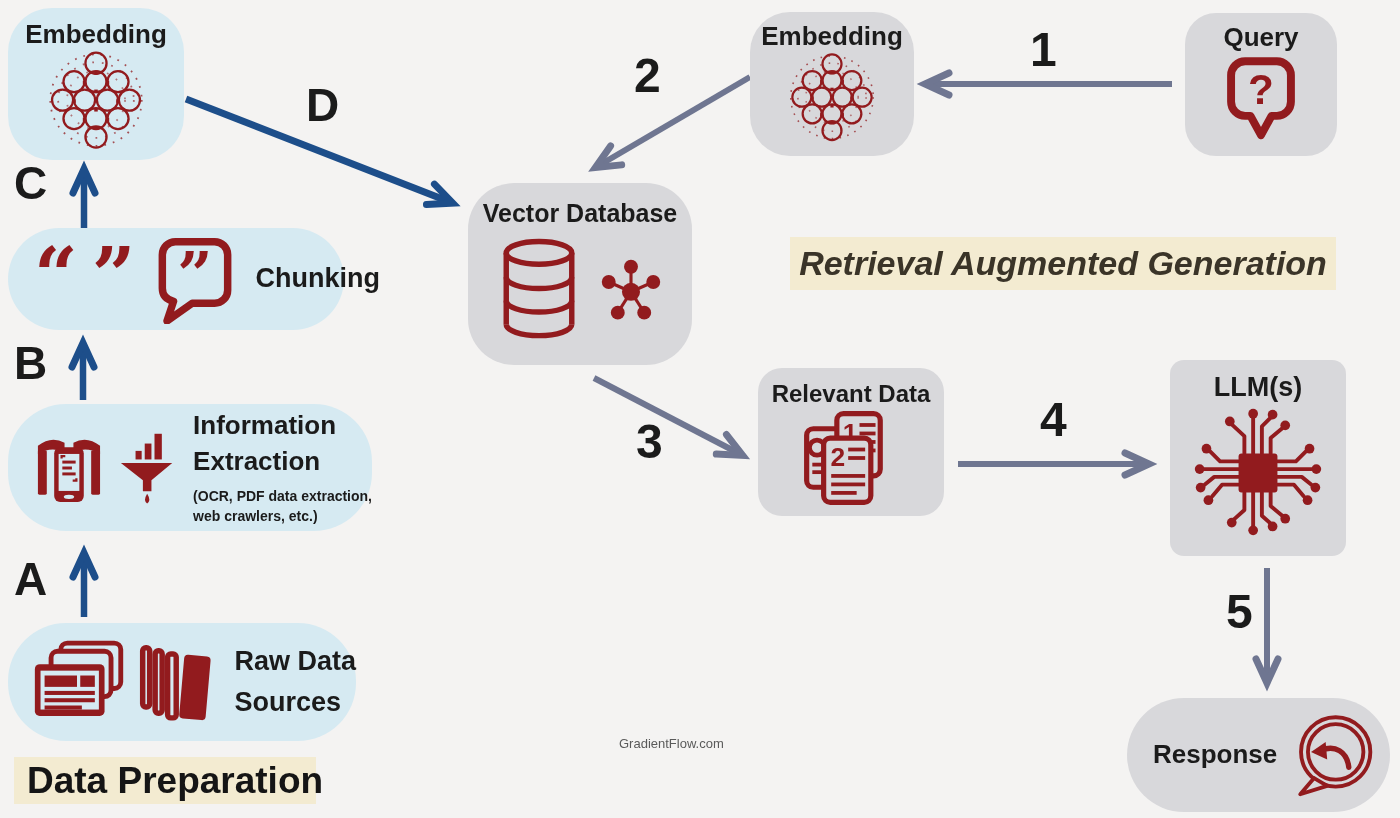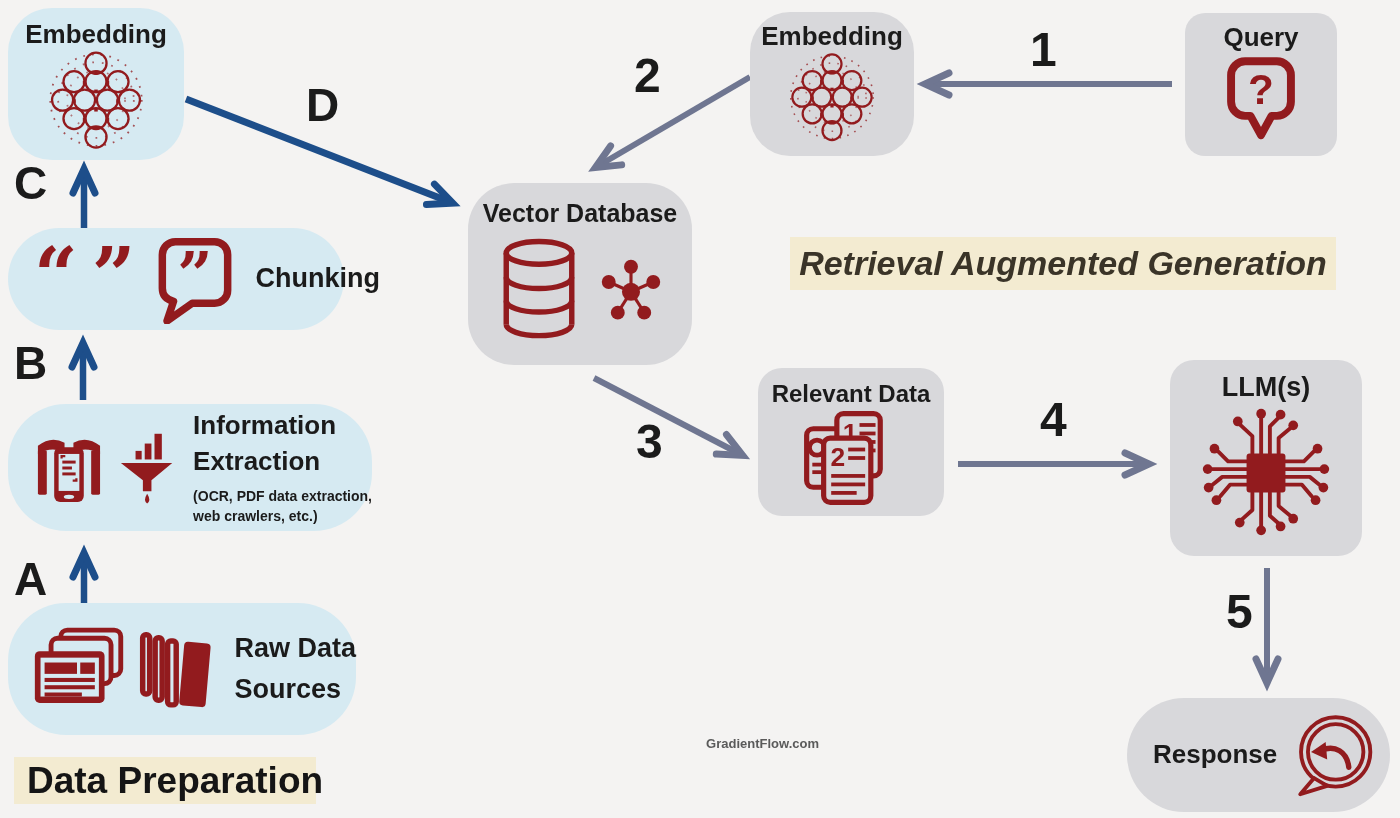--- a/index.html
+++ b/index.html
@@ -27,21 +27,21 @@
   .node-label{font-weight:700;color:var(--ink);font-size:26px;line-height:1.15;white-space:nowrap;}
   .row{display:flex;flex-direction:row;align-items:center;}
   .edge-label{position:absolute;font-weight:800;color:var(--ink);white-space:nowrap;}
   .letter{font-size:46px;}
   .number{font-size:48px;}
   .section-title{position:absolute;background:var(--beige);display:flex;align-items:center;}
   .quote{
     font-family:"DejaVu Serif",serif;font-weight:700;color:var(--red);
     font-size:76px;line-height:34px;height:40px;overflow:visible;
   }
-  .watermark{position:absolute;font-size:13px;color:#5a5a5a;text-align:right;font-weight:bold;}
+  .watermark{position:absolute;font-size:13px;color:#5a5a5a;text-align:left;}
   svg text{font-family:"Liberation Sans",sans-serif;}
 </style>
 </head>
 <body>
 
 <div class="canvas">
 
   <svg class="arrow-layer" viewBox="0 0 1400 818">
     <defs>
       <marker id="mNavy" markerUnits="userSpaceOnUse" markerWidth="40" markerHeight="40" refX="26" refY="17" orient="auto">
@@ -152,21 +152,21 @@
       </g>
     </svg>
     <div style="margin-left:16px;display:flex;flex-direction:column;">
       <div class="node-label" style="font-size:26px;">Information</div>
       <div class="node-label" style="font-size:26px;margin-top:6px;">Extraction</div>
       <div style="font-size:14px;font-weight:700;color:var(--ink);margin-top:12px;white-space:nowrap;">(OCR, PDF data extraction,</div>
       <div style="font-size:14px;font-weight:700;color:var(--ink);margin-top:4px;">web crawlers, etc.)</div>
     </div>
   </div>
 
-  <div class="node blue" style="left:8px;top:603px;width:348px;height:132px;border-radius:58px;flex-direction:row;justify-content:flex-start;padding:0 0 0 22px;">
+  <div class="node blue" style="left:8px;top:623px;width:348px;height:118px;border-radius:58px;flex-direction:row;justify-content:flex-start;padding:0 0 0 22px;">
     <svg width="116" height="98" viewBox="0 0 124 104">
       <rect x="38" y="4" width="74" height="56" rx="8" fill="#d6eaf2" stroke="#921b1e" stroke-width="6"></rect>
       <rect x="26" y="14" width="74" height="56" rx="8" fill="#d6eaf2" stroke="#921b1e" stroke-width="6"></rect>
       <rect x="6" y="30" width="86" height="64" rx="6" fill="#921b1e"></rect>
       <rect x="13" y="38" width="72" height="48" fill="#d6eaf2"></rect>
       <g fill="#921b1e">
         <rect x="18" y="44" width="40" height="14"></rect>
         <rect x="62" y="44" width="18" height="14"></rect>
         <rect x="18" y="63" width="62" height="5"></rect>
         <rect x="18" y="72" width="62" height="5"></rect>
@@ -221,21 +221,21 @@
           <circle cx="73" cy="57" r="12"></circle>
           <circle cx="98" cy="57" r="12"></circle>
         <circle cx="35" cy="78" r="12"></circle>
           <circle cx="60" cy="78" r="12"></circle>
           <circle cx="85" cy="78" r="12"></circle>
         <circle cx="60" cy="99" r="12"></circle>
       </g>
     </svg>
   </div>
 
-  <div class="node gray" style="left:1185px;top:13px;width:152px;height:143px;border-radius:20px;">
+  <div class="node gray" style="left:1185px;top:13px;width:152px;height:143px;border-radius:31px;">
     <div class="node-label" style="margin-top:10px;">Query</div>
     <svg width="88" height="94" viewBox="0 0 100 104">
       <path d="M32,8 H68 A16,16 0 0 1 84,24 V54 A16,16 0 0 1 68,70 H62 L50,92 L38,70 H32 A16,16 0 0 1 16,54 V24 A16,16 0 0 1 32,8 Z" fill="none" stroke="#921b1e" stroke-width="9" stroke-linejoin="round"></path>
       <text x="50" y="57" text-anchor="middle" font-size="48" font-weight="bold" fill="#921b1e">?</text>
     </svg>
   </div>
 
   <div class="node gray" style="left:468px;top:183px;width:224px;height:182px;border-radius:46px;">
     <div class="node-label" style="margin-top:16px;font-size:25px;">Vector Database</div>
     <div class="row" style="gap:18px;margin-top:8px;">
@@ -294,21 +294,21 @@
       <g fill="#921b1e">
         <rect x="52" y="42" width="18" height="4"></rect>
           <rect x="52" y="51" width="18" height="4"></rect>
         <rect x="34" y="70" width="36" height="4"></rect>
           <rect x="34" y="79" width="36" height="4"></rect>
         <rect x="34" y="88" width="27" height="4"></rect>
       </g>
     </svg>
   </div>
 
-  <div class="node gray" style="left:1170px;top:360px;width:192px;height:196px;border-radius:24px;">
+  <div class="node gray" style="left:1170px;top:360px;width:176px;height:196px;border-radius:14px;">
     <div class="node-label" style="margin-top:12px;font-size:27px;">LLM(s)</div>
     <svg width="152" height="140" viewBox="0 0 150 144">
       <g stroke="#921b1e" stroke-width="4" fill="none" stroke-linejoin="round" stroke-linecap="round">
         <path d="M61,52 L61,34 L48,22"></path>
           <path d="M70,52 L70,16"></path>
           <path d="M79,52 L79,24 L88,15"></path>
           <path d="M88,52 L88,36 L100,26"></path>
         <path d="M61,92 L61,110 L50,120"></path>
           <path d="M70,92 L70,126"></path>
           <path d="M79,92 L79,116 L88,124"></path>

